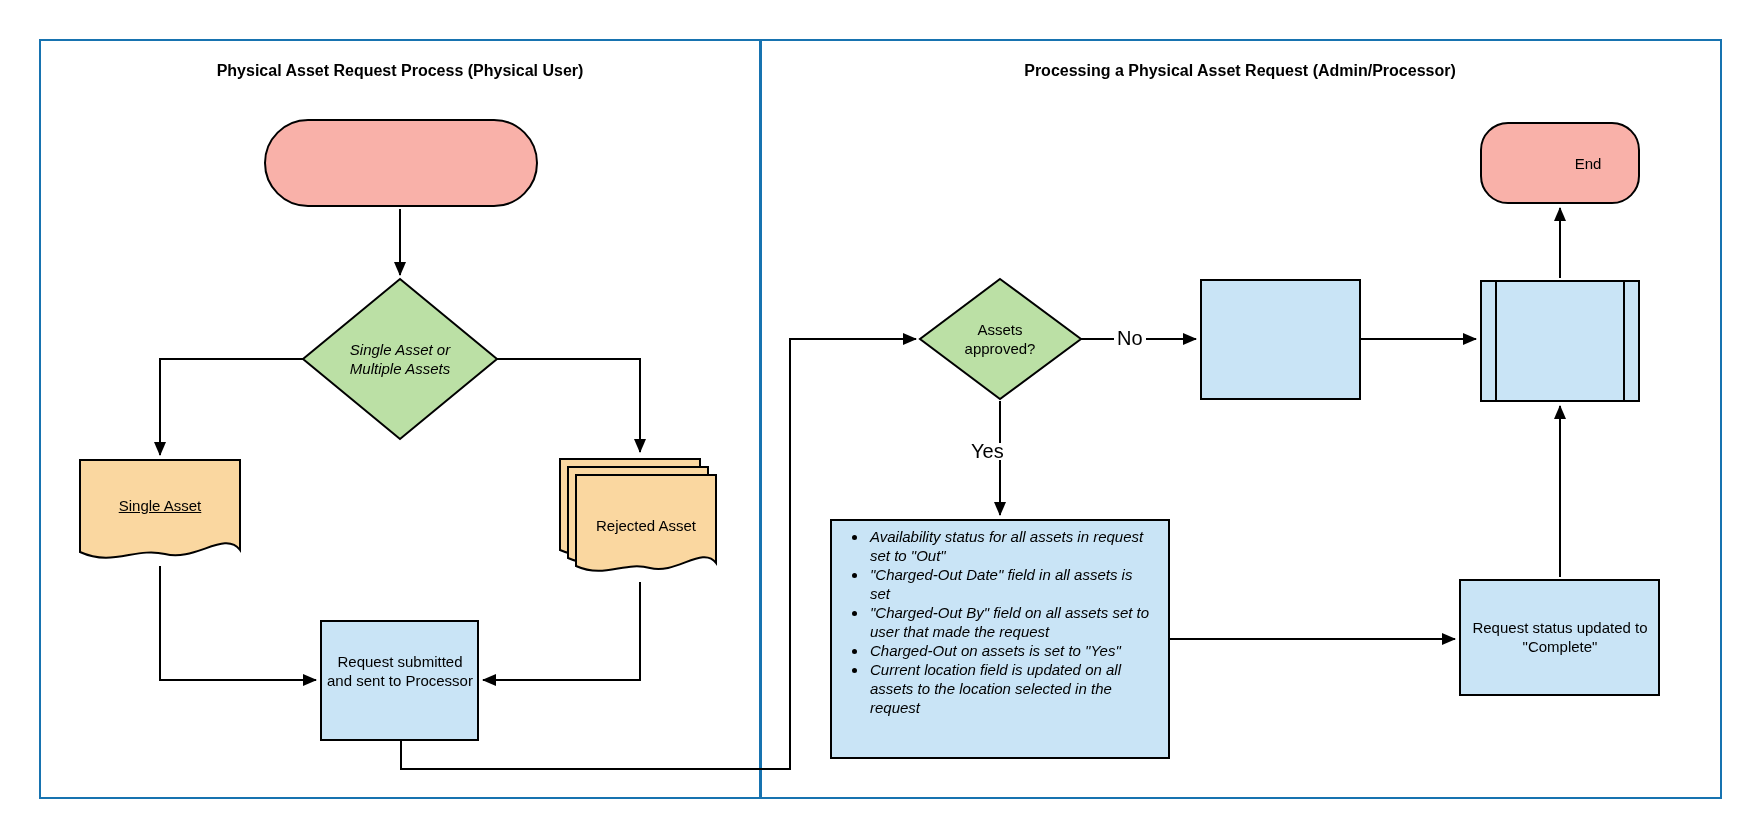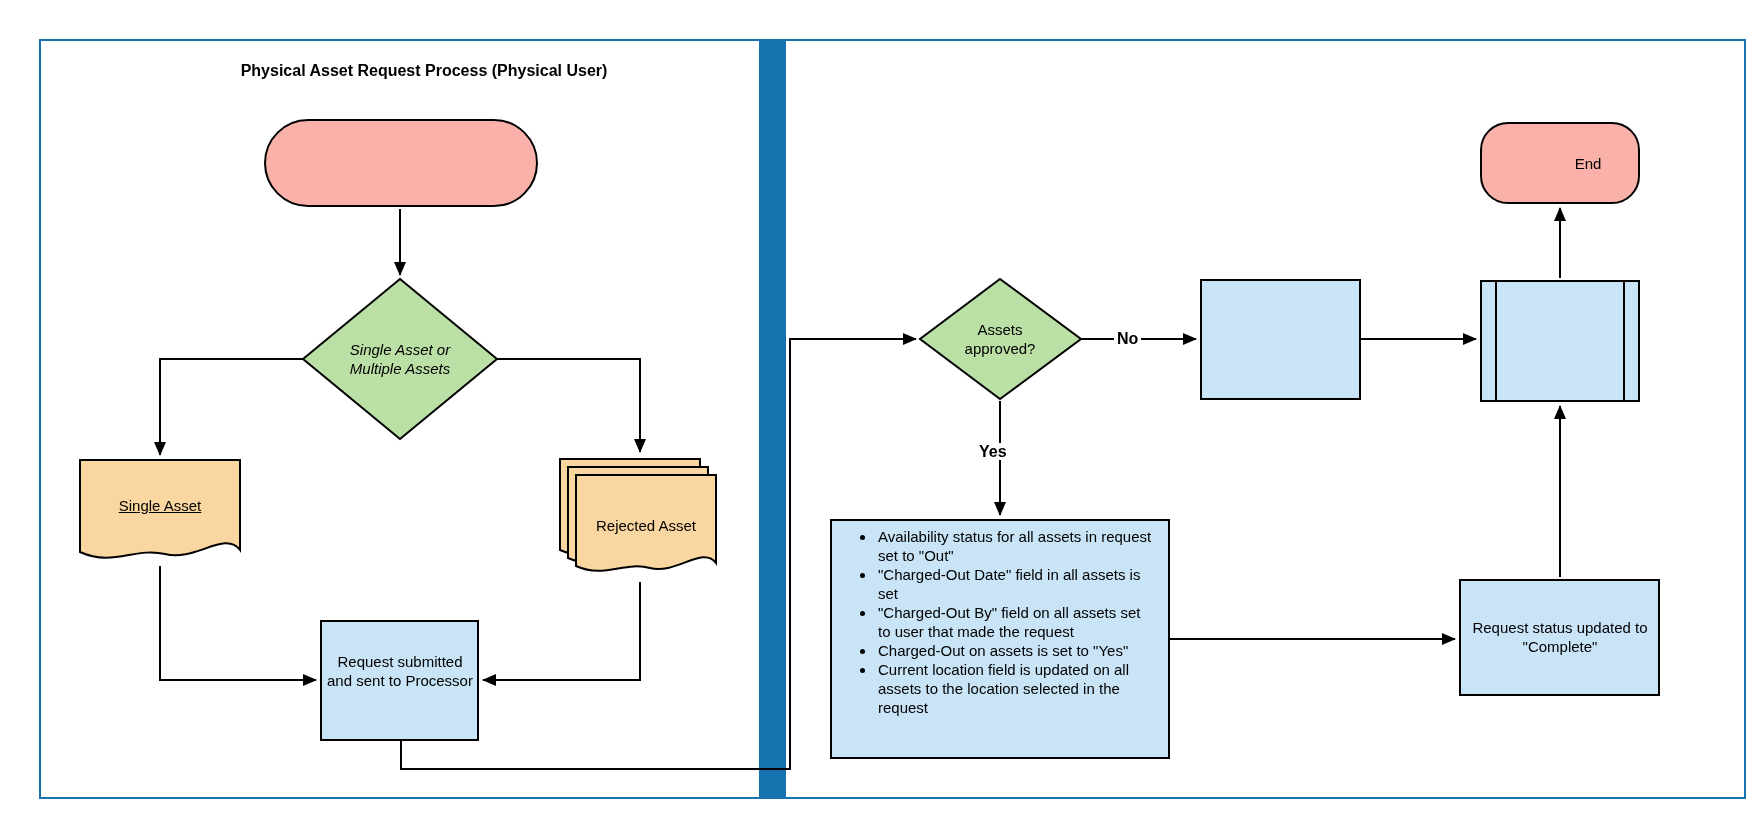--- a/index.html
+++ b/index.html
@@ -1,21 +1,21 @@
 <!DOCTYPE html>
 <html><head>
 <meta charset="utf-8">
 <style>
   html,body { margin:0; padding:0; background:#ffffff; }
   .canvas {
     position:relative; width:1760px; height:840px;
     font-family:"Liberation Sans", sans-serif; color:#000;
     overflow:hidden; background:#fff;
   }
-  .abs { position:absolute;padding-left:24px; }
+  .abs { position:absolute; }
   .outer-border {
     left:39px; top:39px; width:1679px; height:756px;
     border:2px solid #1773b0;
   }
   .lane-divider {
     left:759px; top:39px; width:3px; height:760px; background:#1773b0;
   }
   .lane-title {
     font-size:16px; font-weight:bold; text-align:center; line-height:20px;
   }
@@ -44,41 +44,42 @@
   #box-complete   { left:1459px; top:579px; width:201px; height:117px; }
   #box-actions    { left:830px;  top:519px; width:340px; height:240px; }
 
   .predef-bar {
     position:absolute; top:0; width:2px; height:100%; background:#000;
   }
   .predef-bar.left  { left:13px; }
   .predef-bar.right { right:13px; }
 
   .edge-label {
-    position:absolute; font-size:16px; line-height:17px;
-    background:#fff; padding:0 3px;font-weight:bold;
+    position:absolute; font-size:20px; line-height:17px;
+    background:#fff; padding:0 3px;
   }
   #label-no  { left:1114px; top:330px; }
-  #label-yes { left:968px;  top:443px;margin-left:8px; }
+  #label-yes { left:968px;  top:443px; }
 
   .bullets {
     position:absolute; left:836px; top:527px; width:320px;
     font-size:15px; line-height:19px; text-align:left;
   }
   .bullets ul { margin:0; padding:0 0 0 32px; }
-  .bullets li { margin:0 0 0 8px; padding-left:2px; }
+  .bullets li { margin:0 0 0 0; padding-left:2px;font-style:italic; }
 </style>
 </head>
 <body>
 
 <div class="canvas">
 
   <div class="abs outer-border"></div>
   <div class="abs lane-divider"></div>
   <div class="abs lane-title" id="title1">Physical Asset Request Process (Physical User)</div>
+  <div class="abs lane-title" id="title2">Processing a Physical Asset Request (Admin/Processor)</div>
 
   <svg class="overlay" viewBox="0 0 1760 840" xmlns="http://www.w3.org/2000/svg">
     <defs>
       <marker id="arrow" viewBox="0 0 14 12" refX="13" refY="6" markerWidth="14" markerHeight="12" markerUnits="userSpaceOnUse" orient="auto">
         <path d="M0,0 L14,6 L0,12 Z" fill="#000"></path>
       </marker>
     </defs>
 
     <g stroke="#000" stroke-width="2" fill="none">
       <path d="M400,209 L400,275" marker-end="url(#arrow)"></path>

